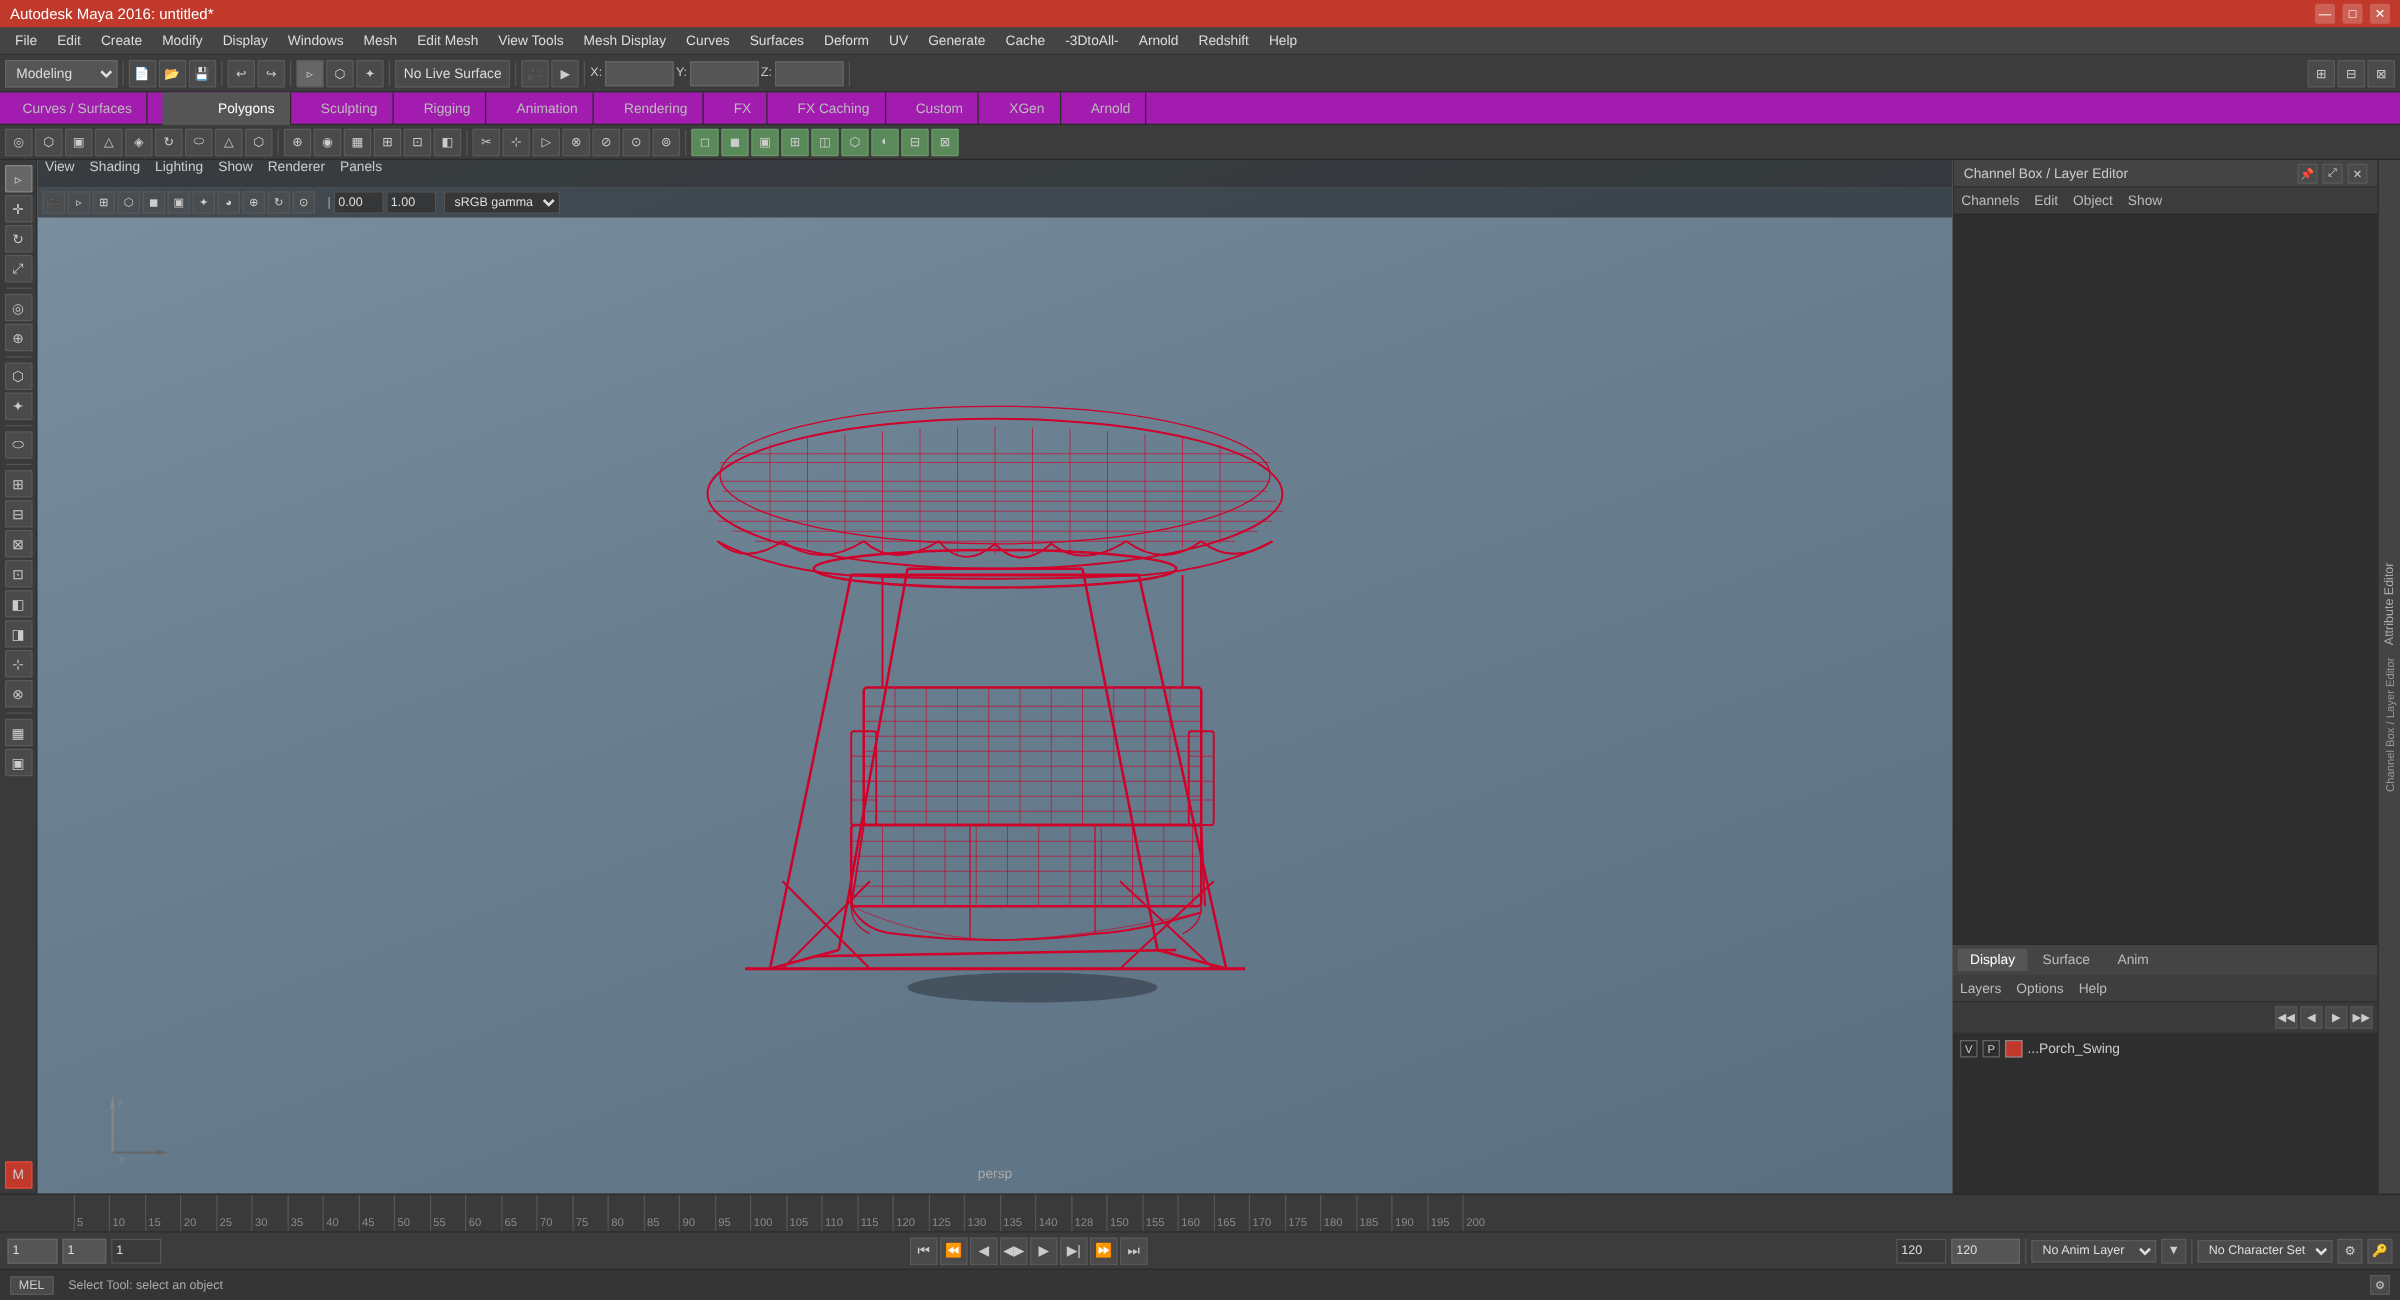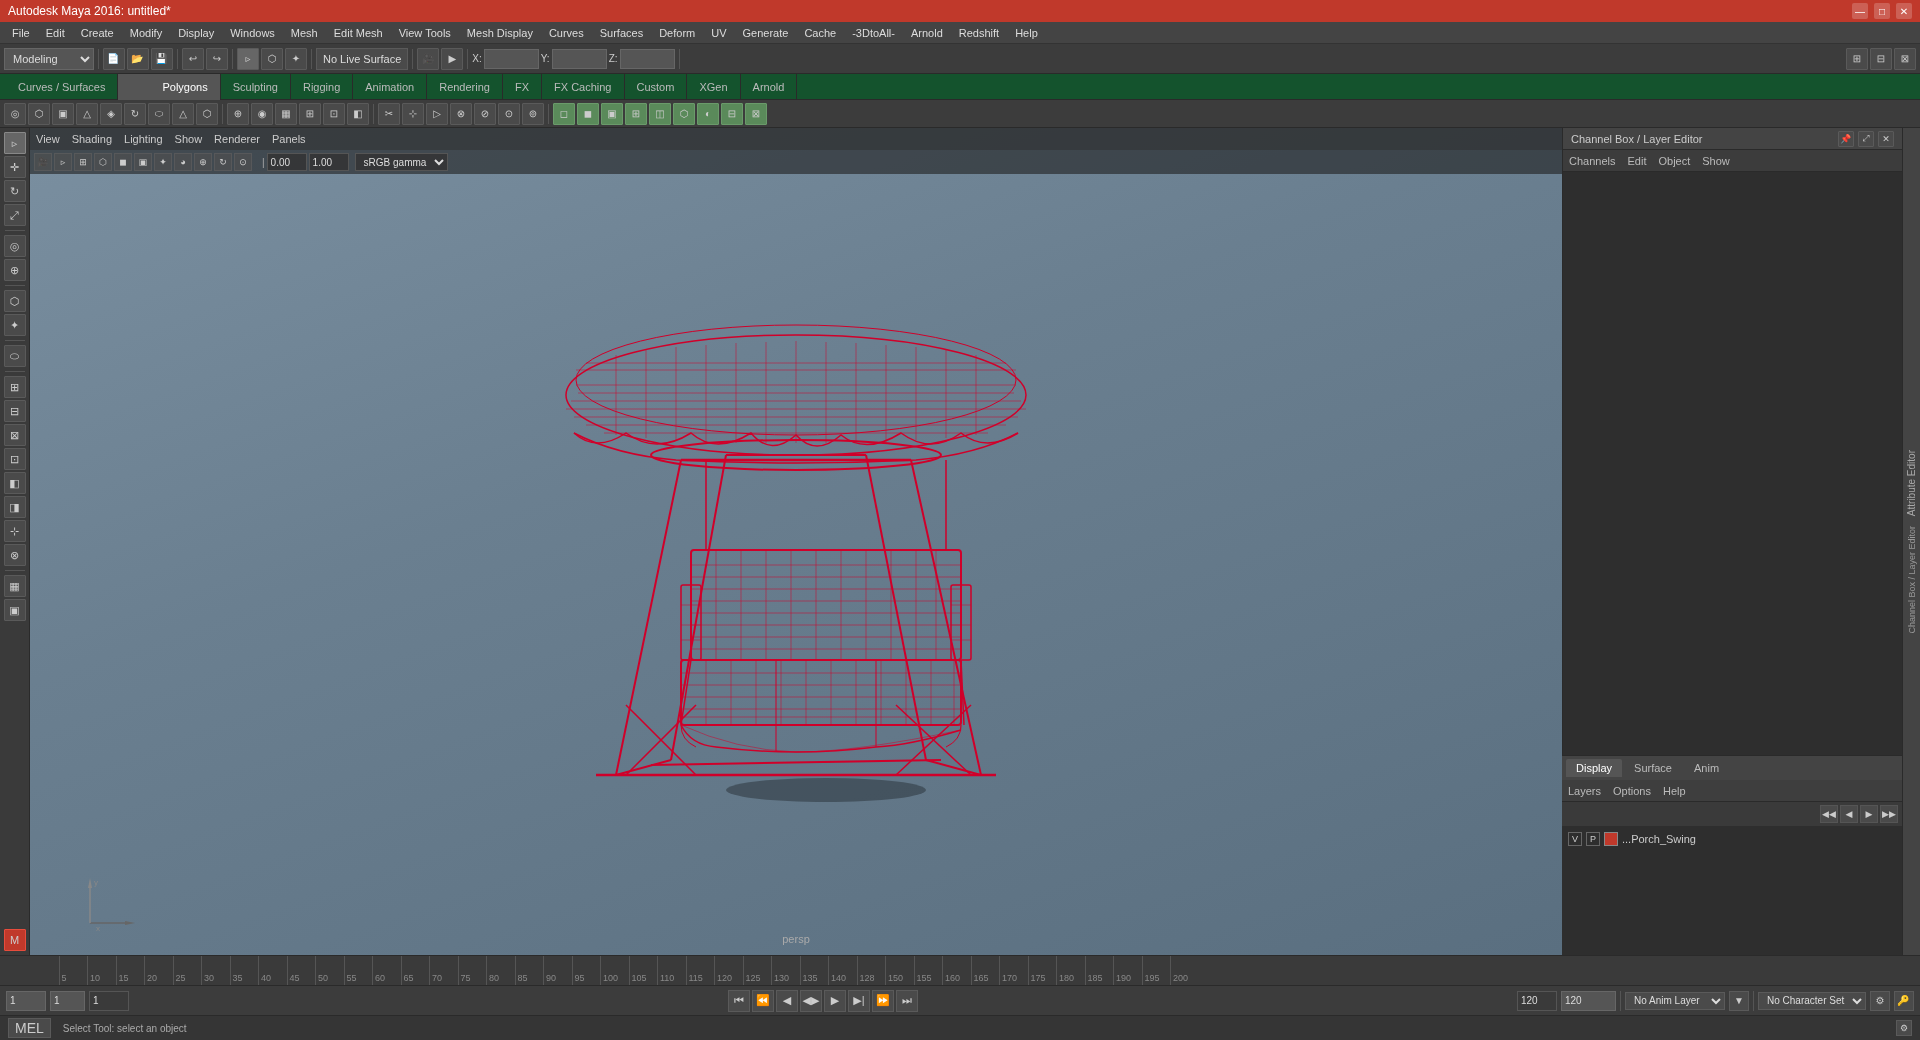--- a/index.html
+++ b/index.html
@@ -99,25 +99,25 @@
     .tb-xyz input {
       width: 55px; height: 20px;
       background: #555; border: 1px solid #666;
       color: #ddd; font-size: 10px; padding: 0 3px;
     }
 
     
     #tab-row {
       width: 100%;
       height: 26px;
-      background: #14532d;
+      background: #a21caf;
       display: flex;
       align-items: center;
       padding: 0 6px;
-      gap: 0;
+      gap: 12px;
       border-bottom: 1px solid #2a2a2a;
     }
     .tab-item {
       padding: 4px 12px;
       font-size: 11px;
       cursor: pointer;
       color: #bbb;
       height: 26px;
       display: flex; align-items: center;
       border-right: 1px solid #2a2a2a;
@@ -176,21 +176,21 @@
       flex: 1;
       background: linear-gradient(160deg, #7a8fa0 0%, #6a7f90 40%, #5a6f80 100%);
       position: relative;
       overflow: hidden;
     }
     #viewport-menu {
       width: 100%;
       height: 22px;
       background: rgba(40,40,40,0.8);
       display: flex;
-      align-items: center;
+      align-items: flex-start;
       padding: 0 6px;
       gap: 12px;
       font-size: 11px;
     }
     .vp-menu-item { color: #ccc; cursor: pointer; }
     #viewport-toolbar {
       width: 100%;
       height: 24px;
       background: rgba(30,30,30,0.6);
       display: flex;
@@ -437,21 +437,21 @@
       display: flex;
       align-items: center;
       padding: 0 8px;
       gap: 12px;
       border-top: 1px solid #2a2a2a;
     }
     .status-mode {
       background: #4a4a4a;
       border: 1px solid #5a5a5a;
       padding: 1px 6px;
-      font-size: 14px;
+      font-size: 10px;
       color: #ccc;
     }
     #status-text { color: #aaa; font-size: 10px; flex: 1; }
     #anim-layer-select {
       background: #4a4a4a; border: 1px solid #5a5a5a;
       color: #ddd; font-size: 10px; height: 18px; padding: 0 4px;
       min-width: 100px;
     }
     #char-set-select {
       background: #4a4a4a; border: 1px solid #5a5a5a;

